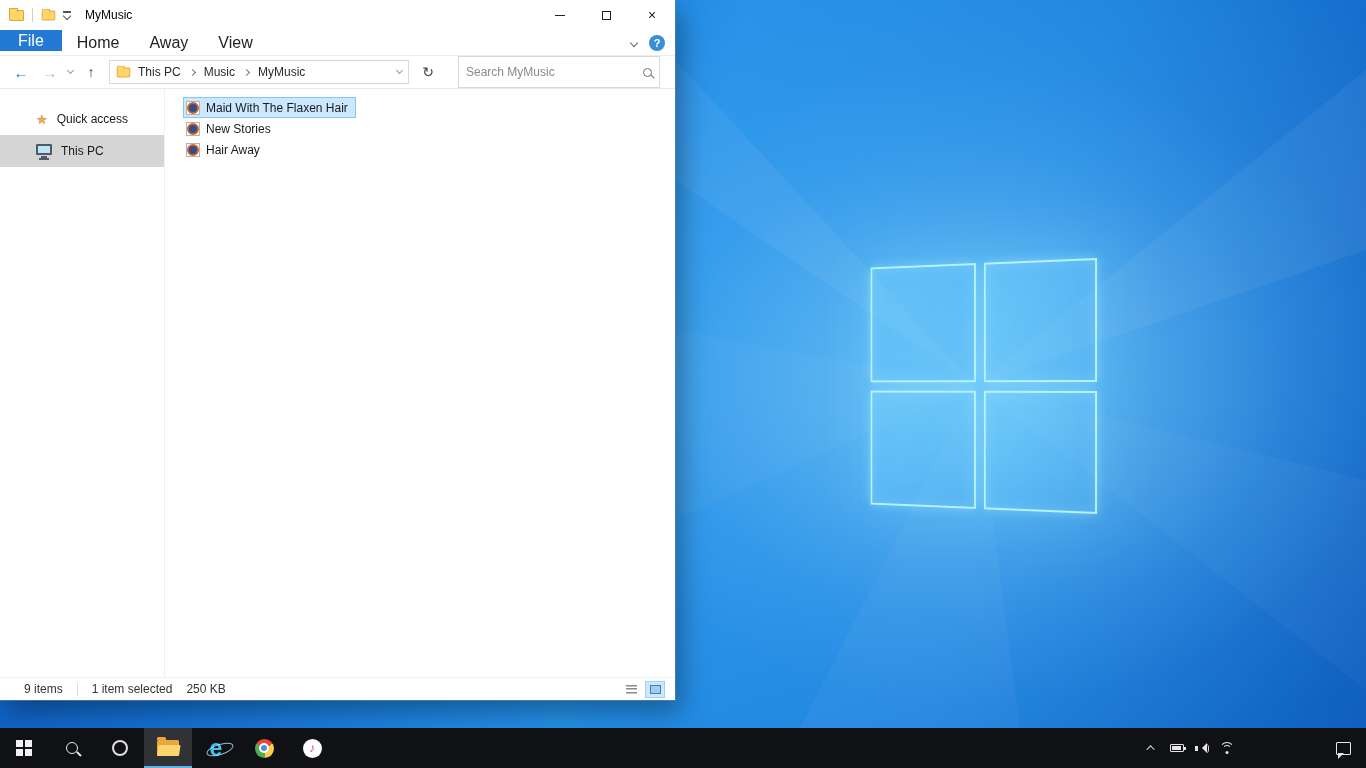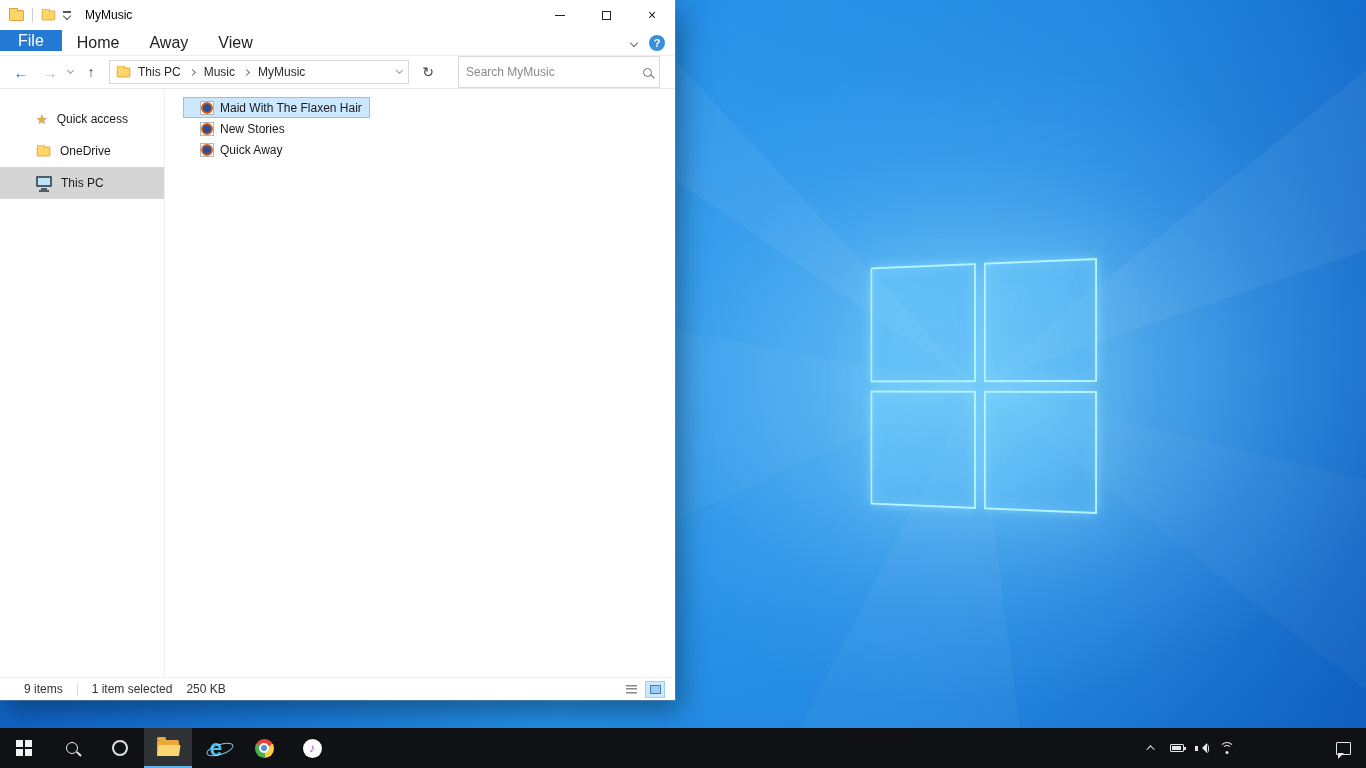--- a/index.html
+++ b/index.html
@@ -79,21 +79,21 @@
   .side-item { height:32px; display:flex; align-items:center; gap:9px; padding-left:36px; cursor:default; }
   .side-item.selected { background:#d5d5d5; }
   .side-item .lbl { color:#1a1a1a; }
   .star { color:#f5a93c; font-size:13px; line-height:1; text-shadow:0 0 1px #3e7fbe; }
   .pcicon { width:16px; height:11px; border:2px solid #4f5b66; border-radius:1px; background:#bfe3f7; position:relative; margin-bottom:3px; }
   .pcicon::after { content:""; position:absolute; left:3px; bottom:-5px; width:6px; height:2px; background:#4f5b66; box-shadow:-2px 2px 0 0 #4f5b66, 2px 2px 0 0 #4f5b66; }
   .neticon { width:14px; height:10px; border:2px solid #33557e; background:#7fb3e8; border-radius:1px; position:relative; }
   .neticon::after { content:""; position:absolute; right:-4px; bottom:-3px; width:7px; height:7px; border-radius:50%; background:#2f78c8; border:1px solid #1d4f8c; }
 
   .filearea { flex:1; padding:8px 0 0 18px; }
-  .file { display:flex; align-items:center; gap:6px; height:21px; width:fit-content; padding:0 7px 0 16px; border:1px solid transparent; }
+  .file { display:flex; align-items:center; gap:6px; height:21px; width:fit-content; padding:0 7px 0 2px; border:1px solid transparent; }
   .file.selected { background:#cce8ff; border-color:#84c7f0; }
   .media-icon { width:14px; height:14px; background:#fff; border:1px solid #b5b5b5; display:flex; align-items:center; justify-content:center; flex:0 0 auto; }
   .media-icon::before { content:""; width:8px; height:8px; border-radius:50%; border:2px solid #d2601f; background:#2d4f92; }
 
   .statusbar { height:23px; flex:0 0 auto; display:flex; align-items:center; padding:0 10px 0 24px; gap:14px; border-top:1px solid #f2f2f2; color:#333; }
   .sb-div { width:1px; height:13px; background:#dcdcdc; }
   .sb-right { margin-left:auto; display:flex; gap:4px; }
   .view-btn { width:20px; height:17px; display:flex; align-items:center; justify-content:center; border:1px solid transparent; }
   .view-btn.selected { background:#cce8ff; border-color:#9ad1f5; }
   .ic-details { width:11px; height:9px; background:
@@ -217,42 +217,38 @@
         <div class="mag"></div>
       </div>
     </div>
 
     <div class="winbody">
       <div class="sidebar">
         <div class="side-item">
           <span class="star">★</span>
           <span class="lbl">Quick access</span>
         </div>
-        <div class="side-item">
-          <span class="folder tiny"></span>
-          <span class="lbl">OneDrive</span>
-        </div>
         <div class="side-item selected">
           <span class="pcicon"></span>
           <span class="lbl">This PC</span>
         </div>
       </div>
 
       <div class="filearea">
         <div class="file selected">
           <span class="media-icon"></span>
           <span>Maid With The Flaxen Hair</span>
         </div>
         <div class="file">
           <span class="media-icon"></span>
           <span>New Stories</span>
         </div>
         <div class="file">
           <span class="media-icon"></span>
-          <span>Quick Away</span>
+          <span>Hair Away</span>
         </div>
       </div>
     </div>
 
     <div class="statusbar">
       <span>9 items</span>
       <span class="sb-div"></span>
       <span>1 item selected</span>
       <span>250 KB</span>
       <div class="sb-right">

